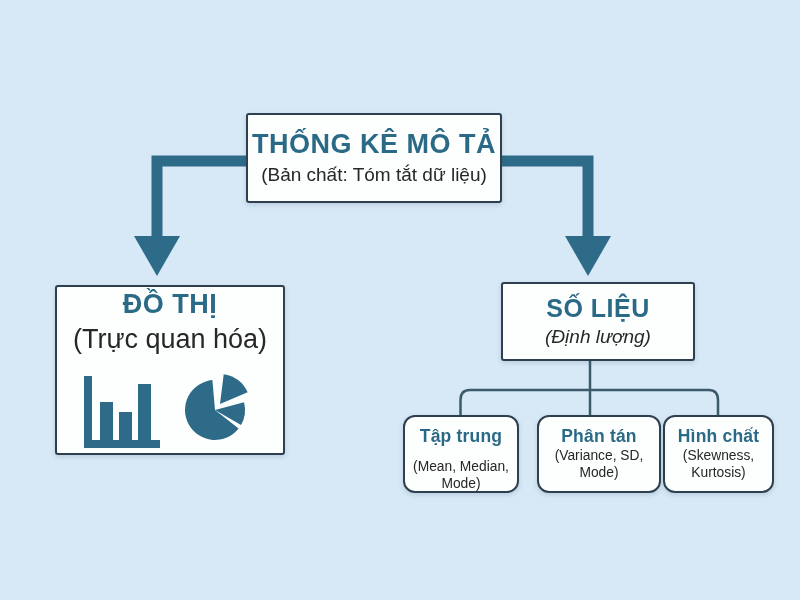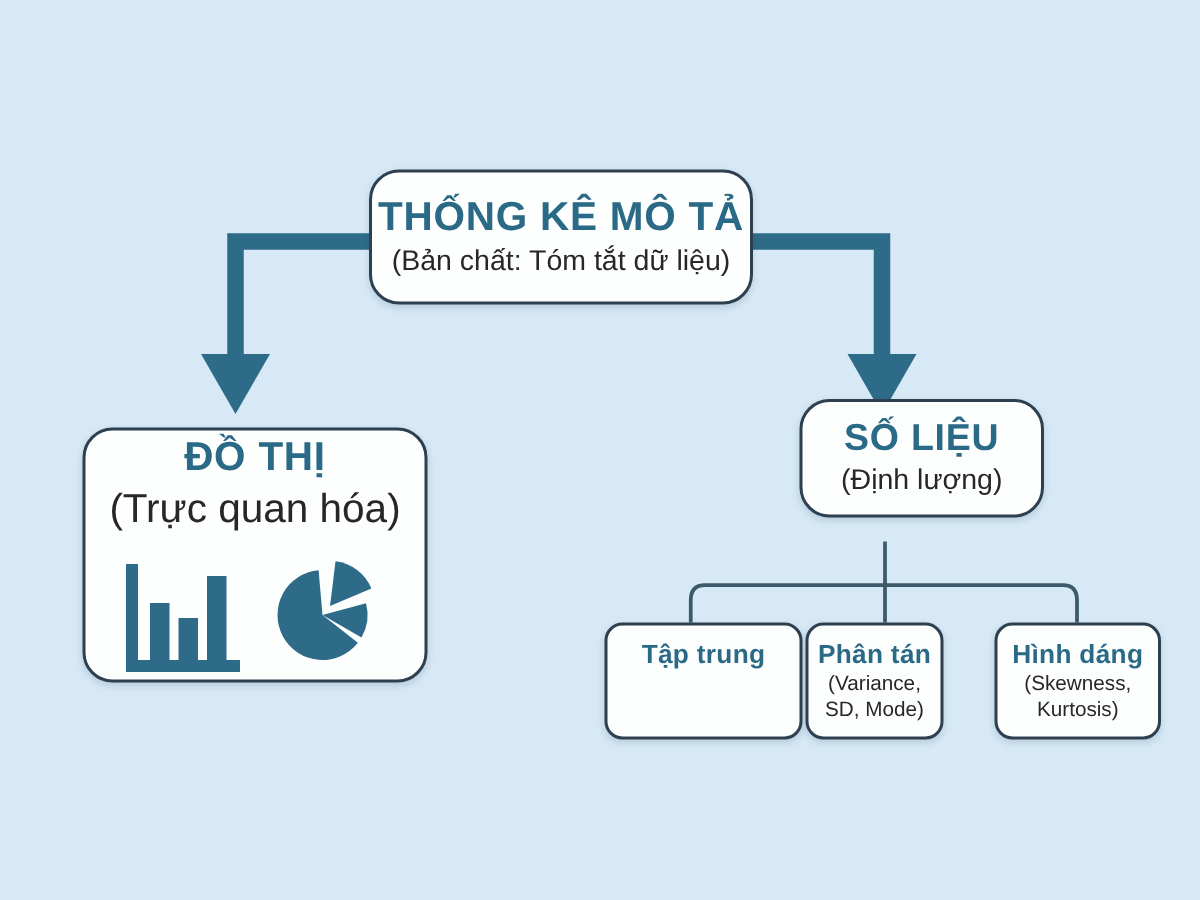--- a/index.html
+++ b/index.html
@@ -34,21 +34,21 @@
   .arrow-head{fill:var(--accent-teal);stroke:none;}
   .tree-line{
     stroke:var(--connector);
     stroke-width:2.5;
     fill:none;
   }
   .node{
     position:absolute;
     background:var(--box-fill);
     border:2.5px solid var(--box-border);
-    border-radius:20px;
+    border-radius:3px;
     display:flex;flex-direction:column;
     align-items:center;justify-content:flex-start;
     text-align:center;
     box-shadow:0 2px 5px rgba(45,80,110,0.18);
   }
   .node-title{
     color:var(--heading-text);
     font-weight:700;
     letter-spacing:0.5px;
     line-height:1.15;
@@ -63,29 +63,29 @@
   .node-root .node-subtitle{font-size:19px;margin-top:4px;text-align:right;}
   
   .node-graph{left:55px;top:285px;width:230px;height:170px;padding-top:2px;}
   .node-graph .node-title{font-size:27px;}
   .node-graph .node-subtitle{font-size:27px;margin-top:3px;}
   .icon-row{
     display:flex;flex-direction:row;align-items:flex-end;
     gap:13px;margin-top:13px;
   }
   
-  .node-data{left:501px;top:266px;width:163px;height:79px;justify-content:center;margin-left:32px;}
+  .node-data{left:501px;top:282px;width:194px;height:79px;justify-content:center;}
   .node-data .node-title{font-size:25px;}
-  .node-data .node-subtitle{font-size:19px;margin-top:3px;}
+  .node-data .node-subtitle{font-size:19px;margin-top:3px;font-style:italic;}
   
   .leaf{border-radius:12px;border-width:2px;height:78px;top:415px;padding-top:9px;}
   .leaf .node-title{font-size:17.5px;letter-spacing:0.2px;}
   .leaf .node-subtitle{font-size:13.8px;line-height:1.25;margin-top:1px;padding:0 2px;}
-  .leaf-1{left:403px;width:132px;gap:11px;}
-  .leaf-2{left:537px;width:92px;text-align:center;}
+  .leaf-1{left:403px;width:116px;gap:11px;}
+  .leaf-2{left:537px;width:124px;text-align:center;}
   .leaf-3{left:663px;width:111px;}
 </style>
 </head>
 <body>
 
 <div class="canvas">
 
   <svg class="connector-layer" viewBox="0 0 800 600">
 
     <g>
@@ -134,23 +134,24 @@
     </div>
   </div>
 
   <div class="node node-data">
     <div class="node-title">SỐ LIỆU</div>
     <div class="node-subtitle">(Định lượng)</div>
   </div>
 
   <div class="node leaf leaf-1">
     <div class="node-title">Tập trung</div>
+    <div class="node-subtitle">(Mean, Median, Mode)</div>
   </div>
   <div class="node leaf leaf-2">
     <div class="node-title">Phân tán</div>
     <div class="node-subtitle">(Variance, SD, Mode)</div>
   </div>
   <div class="node leaf leaf-3">
-    <div class="node-title">Hình dáng</div>
+    <div class="node-title">Hình chất</div>
     <div class="node-subtitle">(Skewness, Kurtosis)</div>
   </div>
 
 </div>
 
 </body></html>

